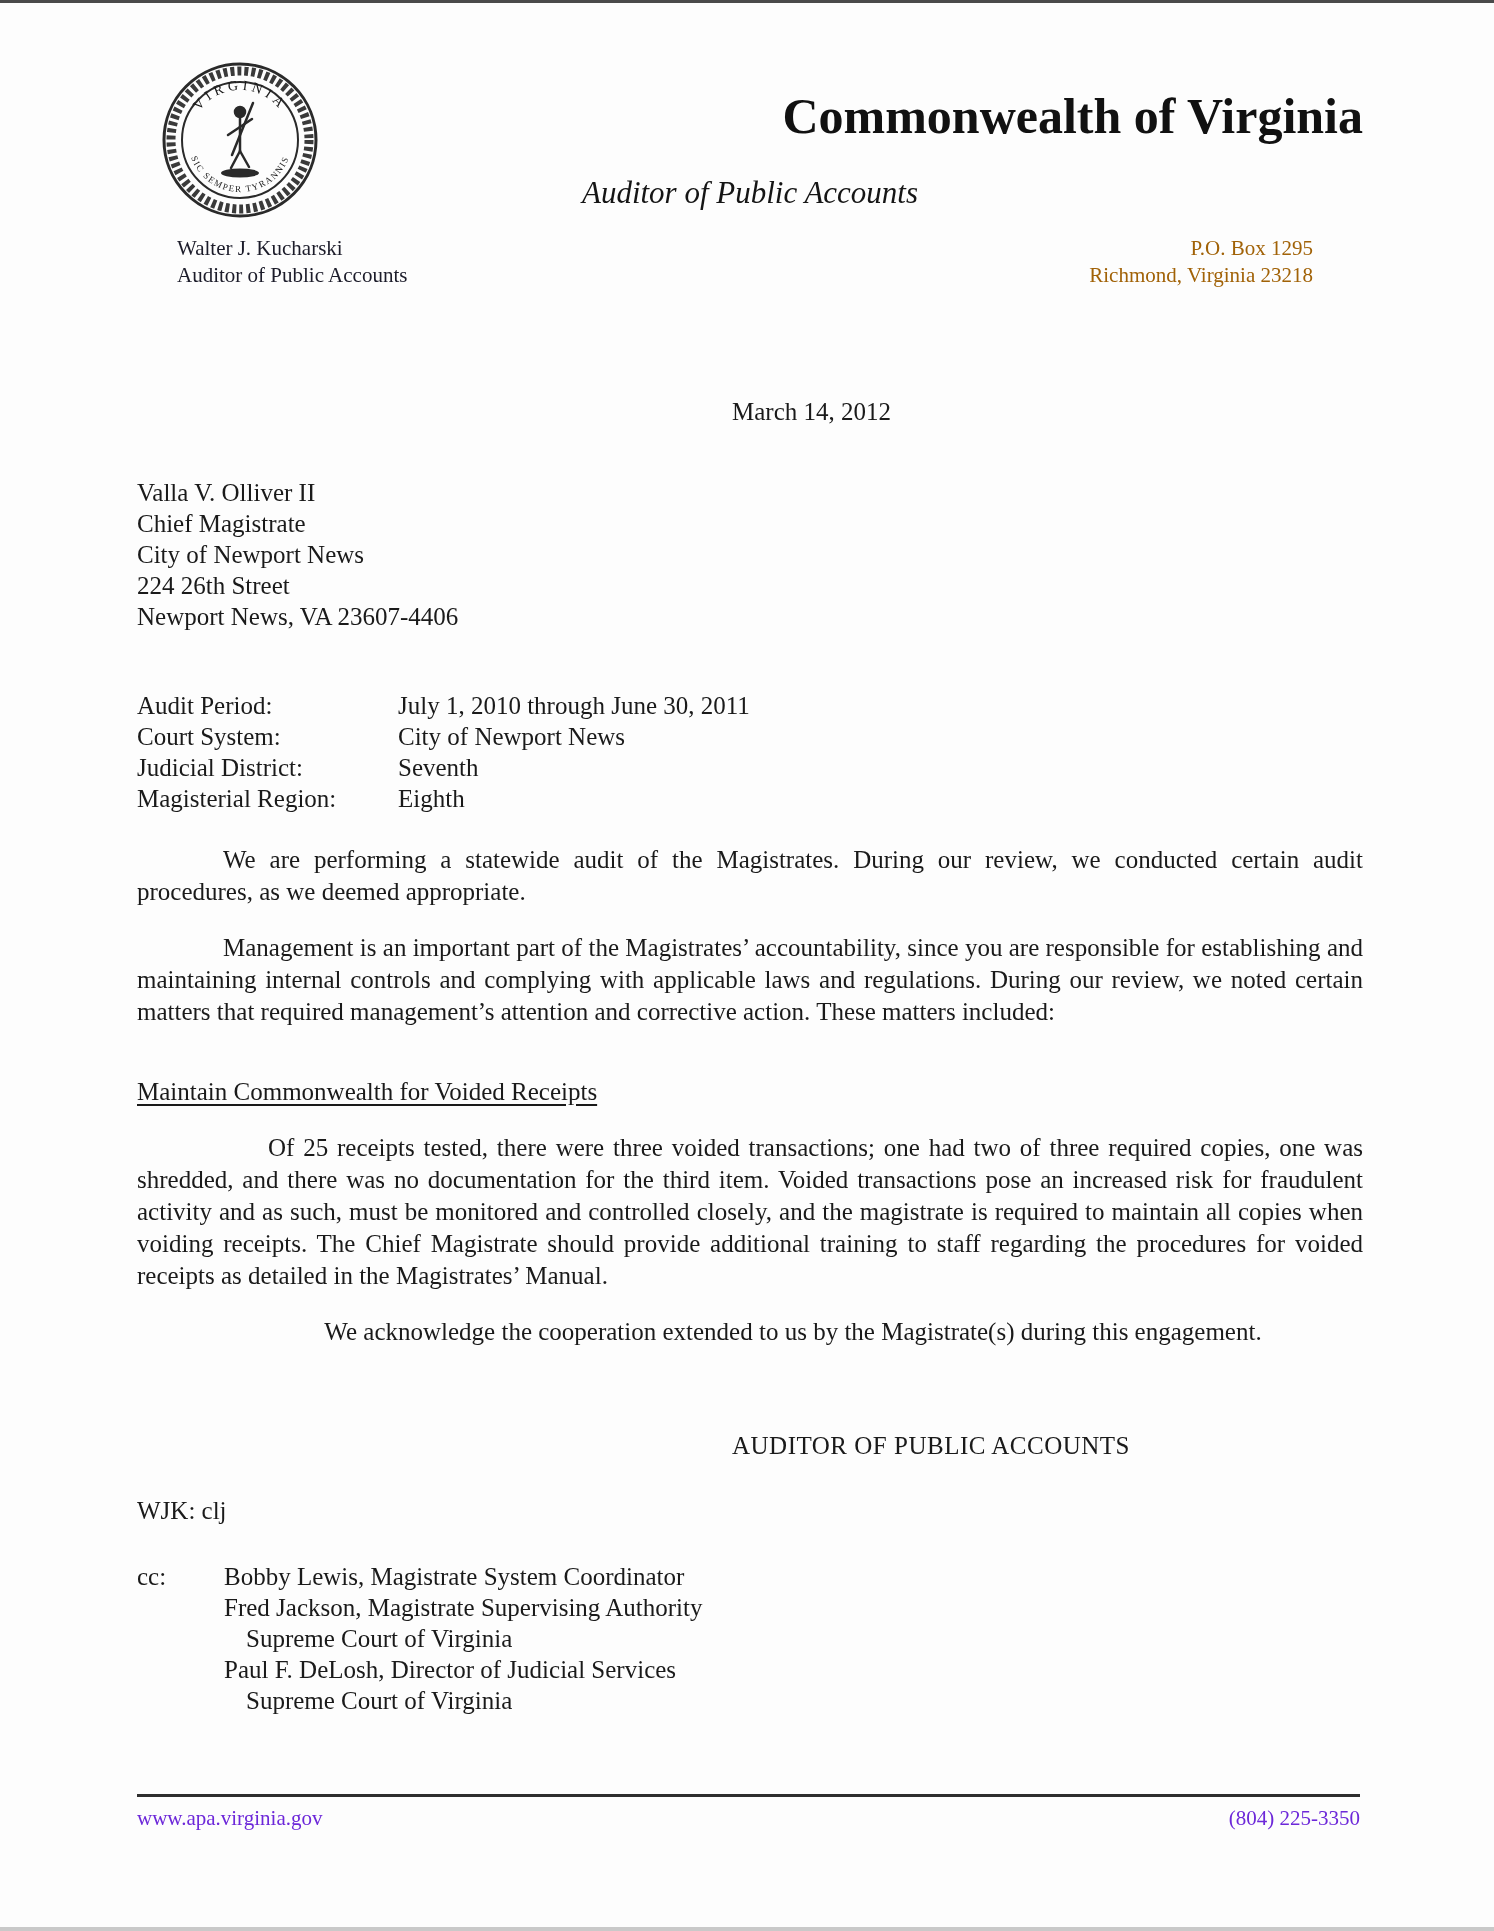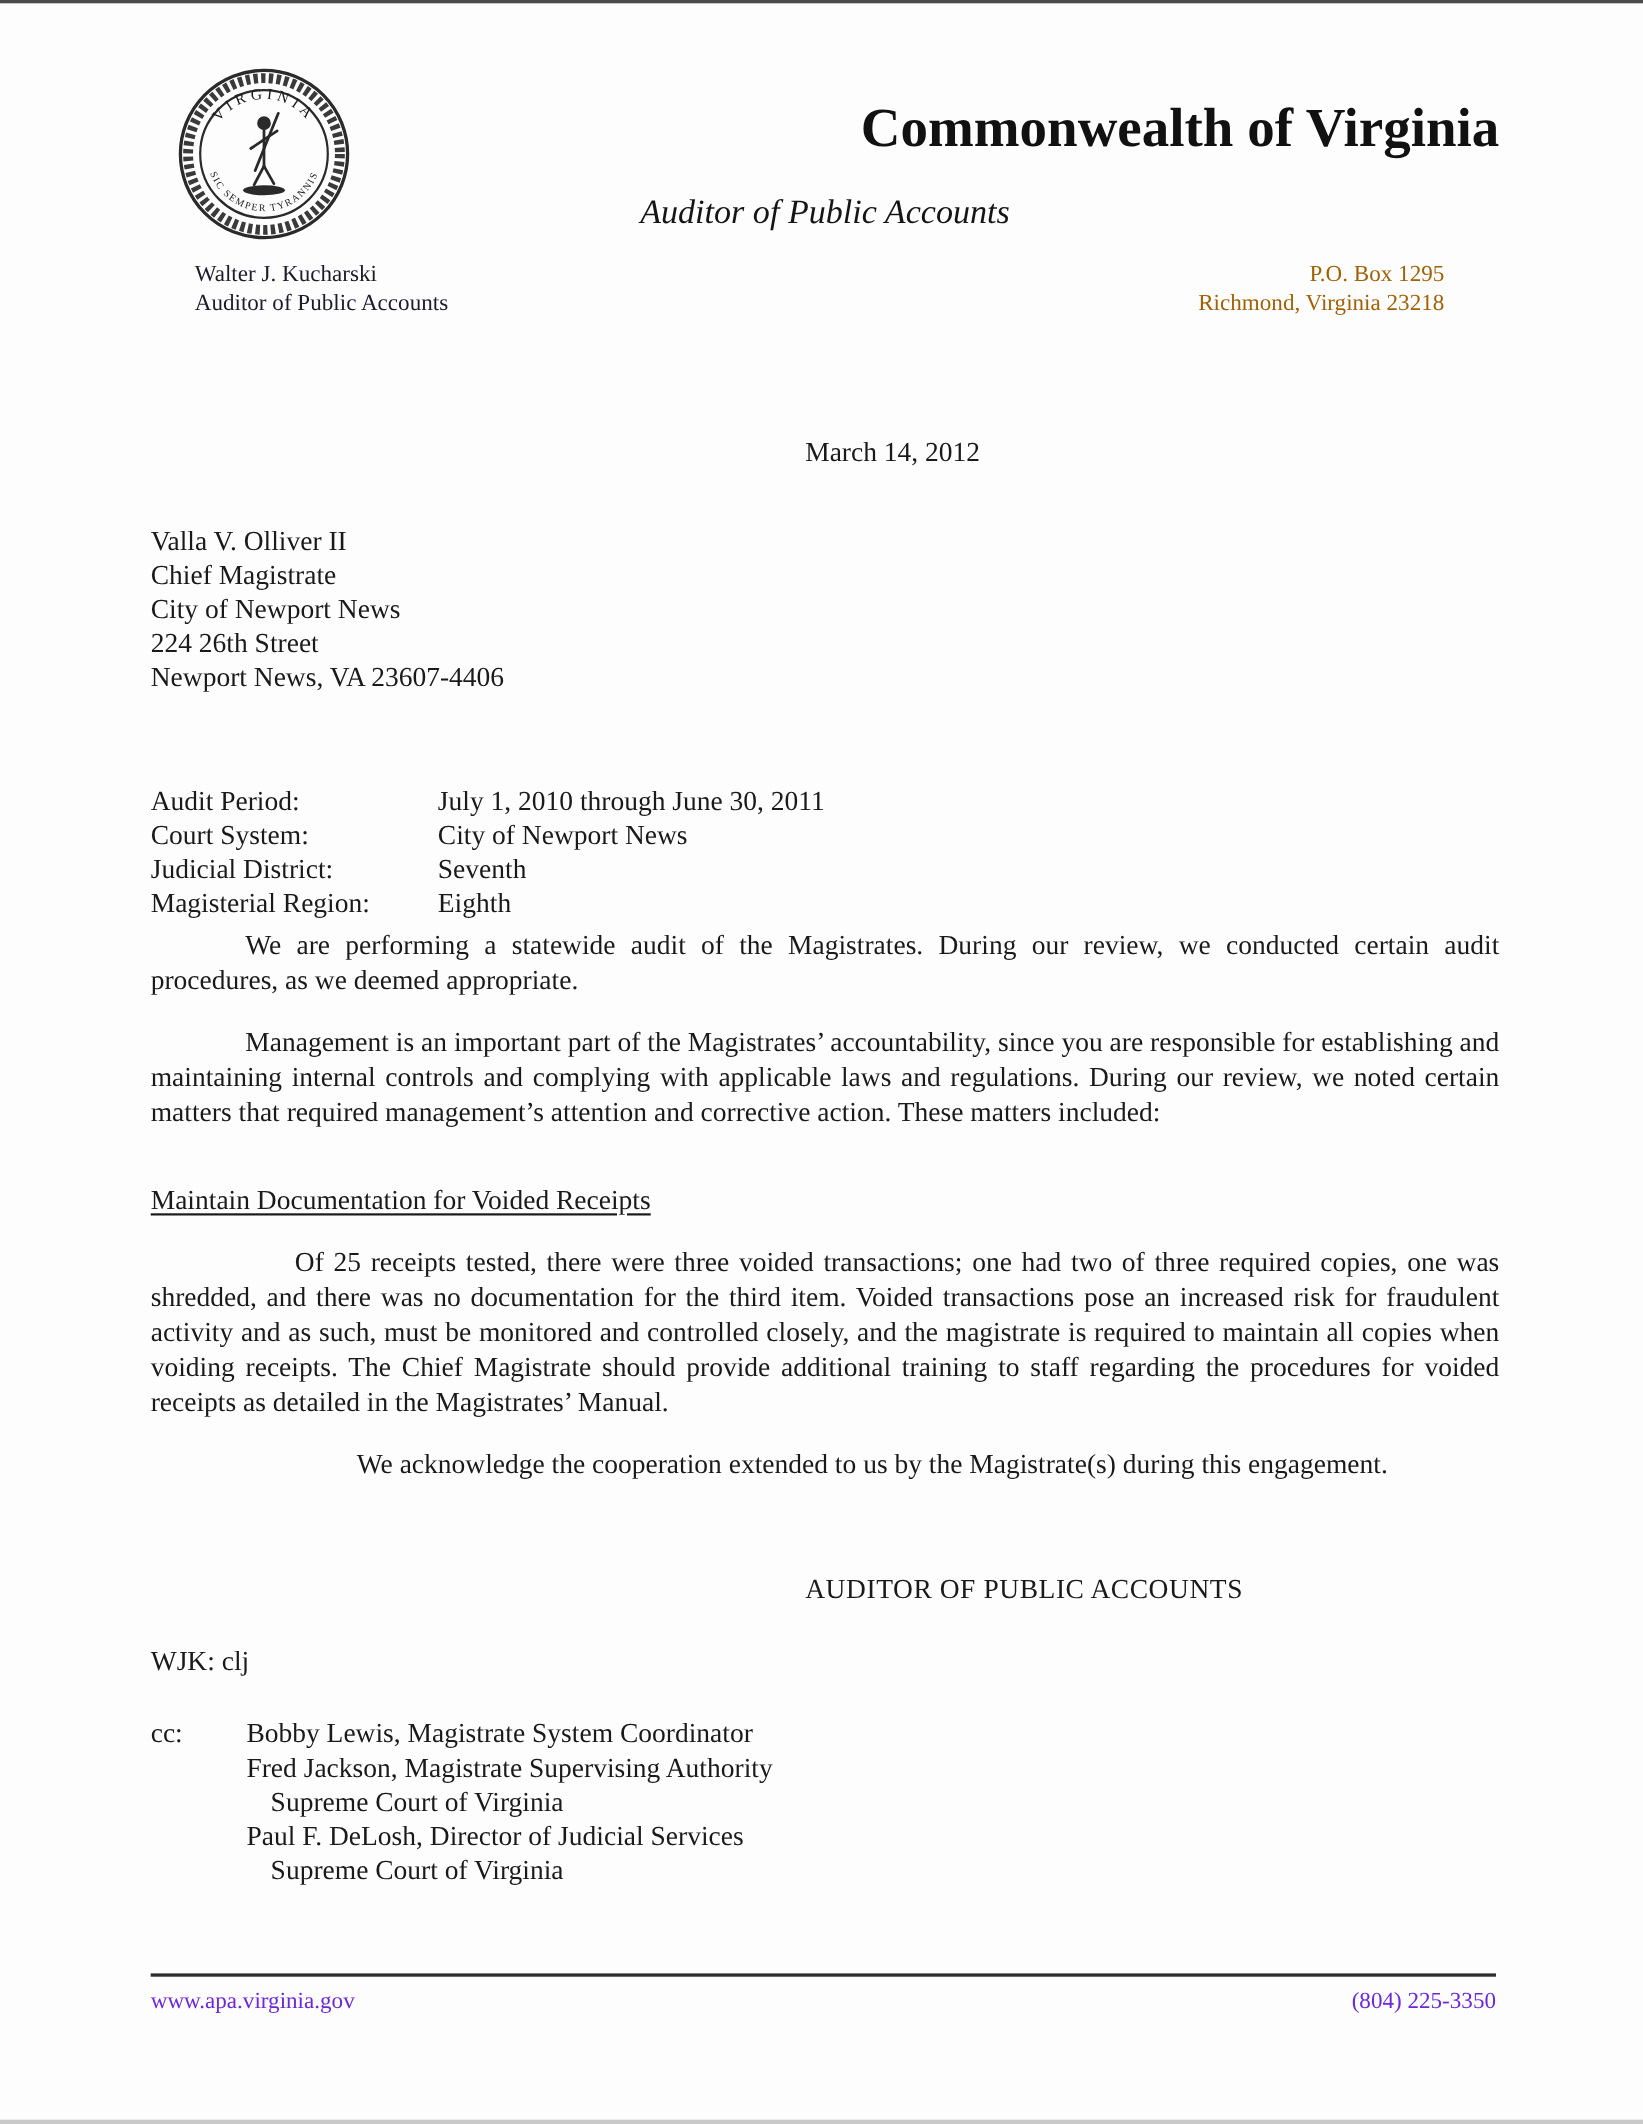--- a/index.html
+++ b/index.html
@@ -46,21 +46,21 @@
   }
 
   
   .date-line {
     left: 137px; top: 395px; width: 1226px;
     padding-left: 595px; box-sizing: border-box;
     font-size: 25px;
   }
   .recipient { left: 137px; top: 474px; font-size: 25px; line-height: 31px; }
   .audit-info {
-    left: 137px; top: 710px;
+    left: 137px; top: 687px;
     display: grid;
     grid-template-columns: 261px auto;
     font-size: 25px; line-height: 31px;
   }
   .para {
     left: 137px; width: 1226px;
     font-size: 25px; line-height: 32px;
     text-align: justify;
     margin: 0;
   }
@@ -161,21 +161,21 @@
     <div>City of Newport News</div>
     <div>Judicial District:</div>
     <div>Seventh</div>
     <div>Magisterial Region:</div>
     <div>Eighth</div>
   </div>
 
   <p class="abs para p1">We are performing a statewide audit of the Magistrates.  During our review, we conducted certain audit procedures, as we deemed appropriate.</p>
   <p class="abs para p2">Management is an important part of the Magistrates’ accountability, since you are responsible for establishing and maintaining internal controls and complying with applicable laws and regulations.  During our review, we noted certain matters that required management’s attention and corrective action.  These matters included:</p>
 
-  <div class="abs finding-heading">Maintain Documentation for Voided Receipts</div>
+  <div class="abs finding-heading">Maintain Commonwealth for Voided Receipts</div>
 
   <p class="abs para p3">Of 25 receipts tested, there were three voided transactions; one had two of three required copies, one was shredded, and there was no documentation for the third item.  Voided transactions pose an increased risk for fraudulent activity and as such, must be monitored and controlled closely, and the magistrate is required to maintain all copies when voiding receipts.  The Chief Magistrate should provide additional training to staff regarding the procedures for voided receipts as detailed in the Magistrates’ Manual.</p>
   <p class="abs para p4">We acknowledge the cooperation extended to us by the Magistrate(s) during this engagement.</p>
 
   <div class="abs signature-org">AUDITOR OF PUBLIC ACCOUNTS</div>
 
   <div class="abs reference">WJK: clj</div>
 
   <div class="abs cc-block">
     <div>cc:</div>

